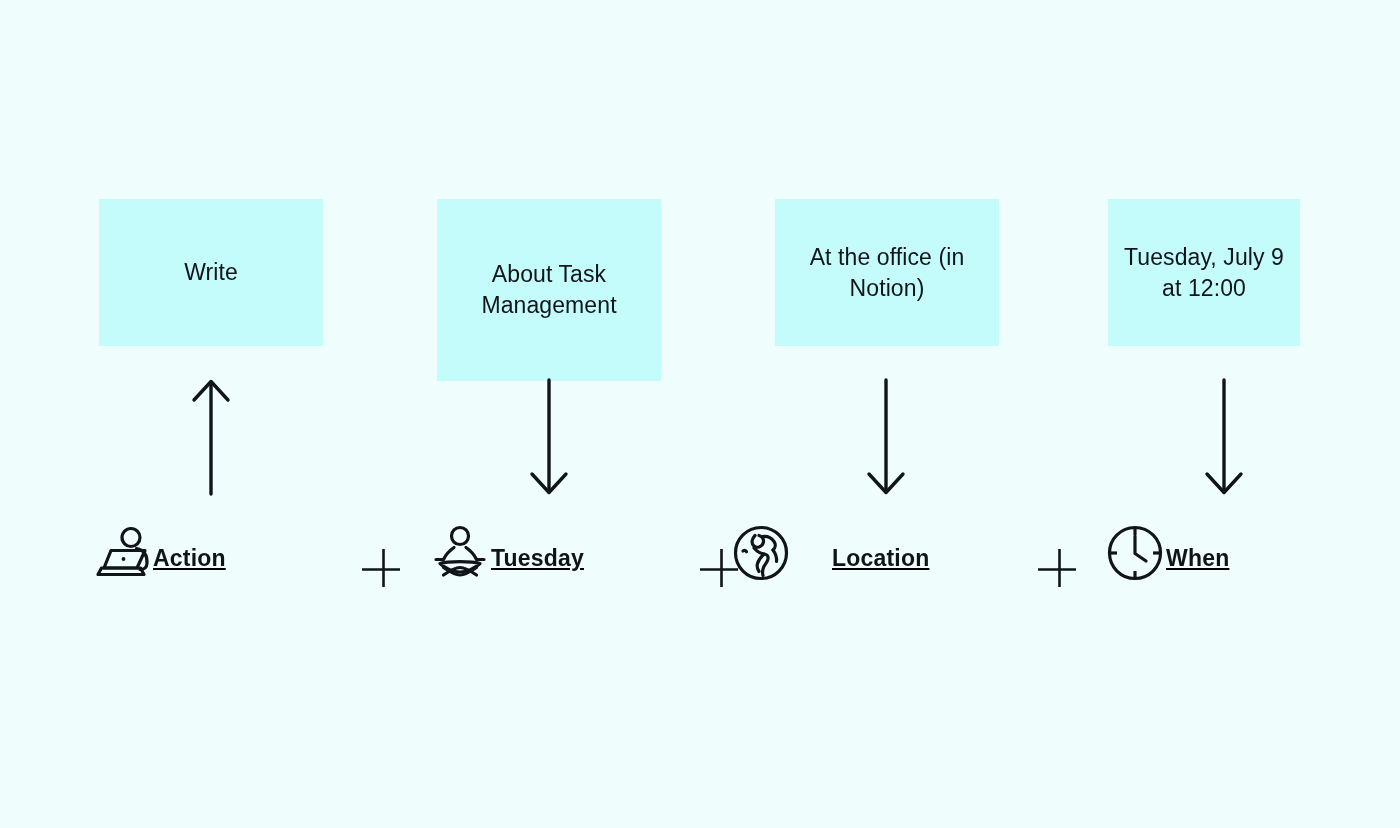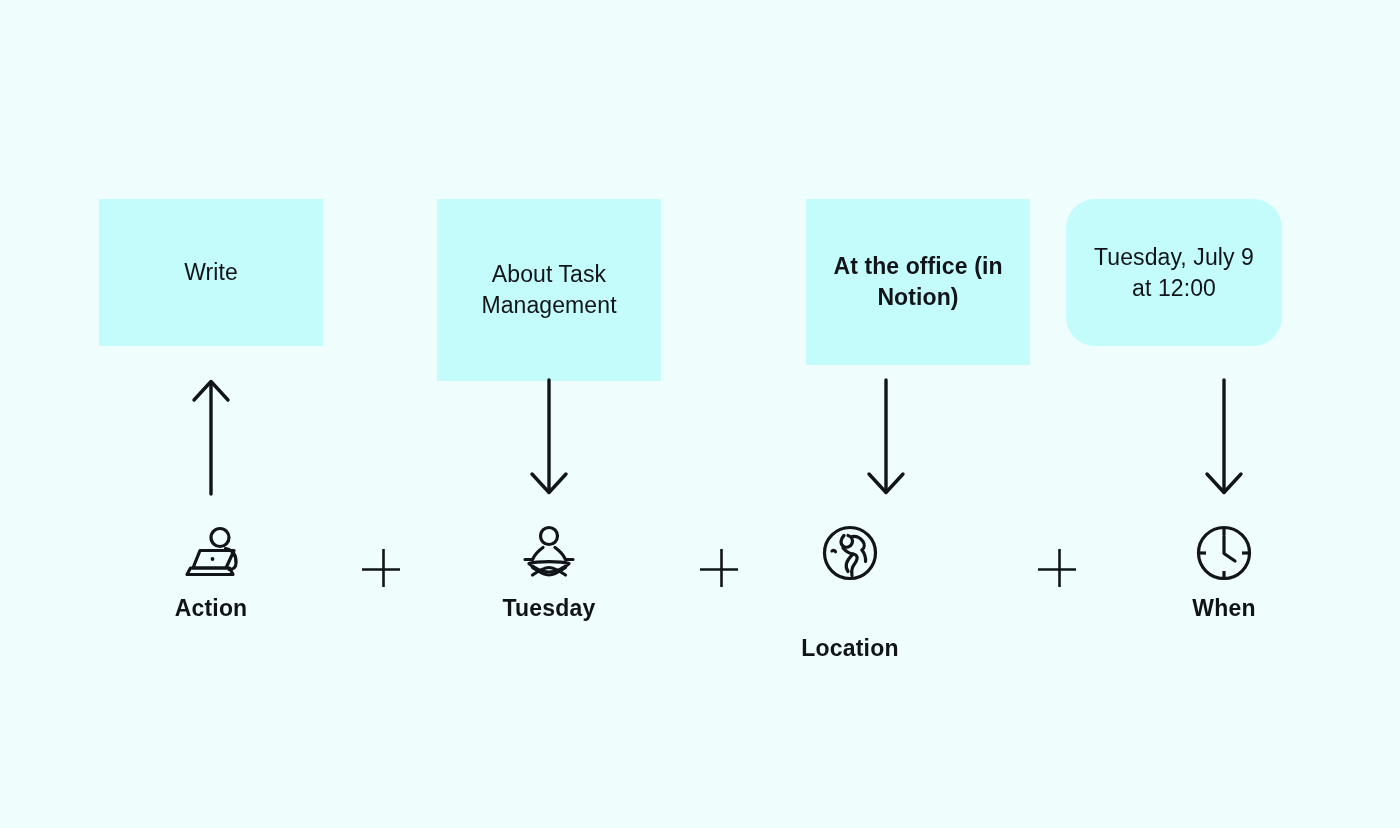--- a/index.html
+++ b/index.html
@@ -47,22 +47,23 @@
     position: absolute;
     width: 60px;
     height: 130px;
   }
 
   
   .col-item {
     position: absolute;
     width: 240px;
     display: flex;
-    flex-direction: column;
+    flex-direction: row;
     align-items: center;
+    text-decoration: underline;
   }
   .col-icon {
     width: 62px;
     height: 62px;
     display: flex;
     align-items: center;
     justify-content: center;
   }
   .col-label {
     margin-top: 10px;
@@ -88,26 +89,26 @@
 
   <div class="value-box" style="left:81px; top:199px; width:224px; height:147px;">
     <span>Write</span>
   </div>
 
   <div class="value-box" style="left:419px; top:199px; width:224px; height:182px;align-items:center;">
     <span>About Task
 Management</span>
   </div>
 
-  <div class="value-box" style="left:788px; top:199px; width:224px; height:166px;font-weight:bold;">
+  <div class="value-box" style="left:757px; top:199px; width:224px; height:147px;">
     <span>At the office (in
 Notion)</span>
   </div>
 
-  <div class="value-box" style="left:1048px; top:199px; width:216px; height:147px;border-radius:29px;">
+  <div class="value-box" style="left:1090px; top:199px; width:192px; height:147px;">
     <span>Tuesday, July 9
 at 12:00</span>
   </div>
 
   <div class="arrow" style="left:163px; top:372px;">
     <svg width="60" height="130" viewBox="0 0 60 130" fill="none" xmlns="http://www.w3.org/2000/svg">
       <path d="M30 122 L30 10" stroke="#111418" stroke-width="3.4" stroke-linecap="round"></path>
       <path d="M13 28 L30 9.5 L47 28" stroke="#111418" stroke-width="3.4" stroke-linecap="round" stroke-linejoin="round"></path>
     </svg>
   </div>

